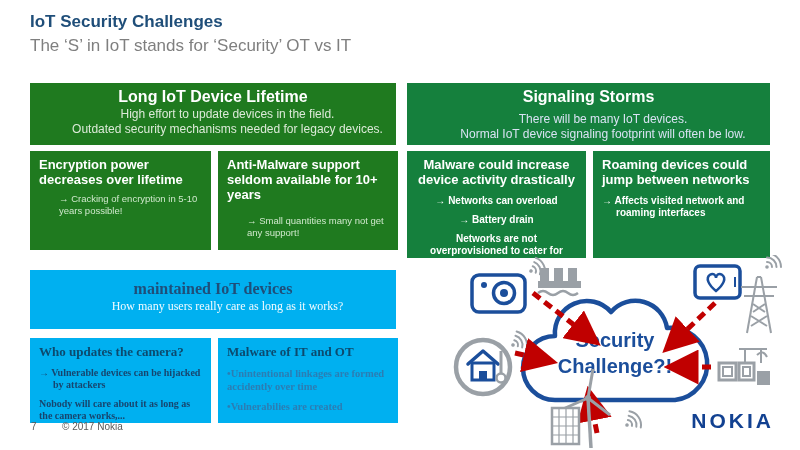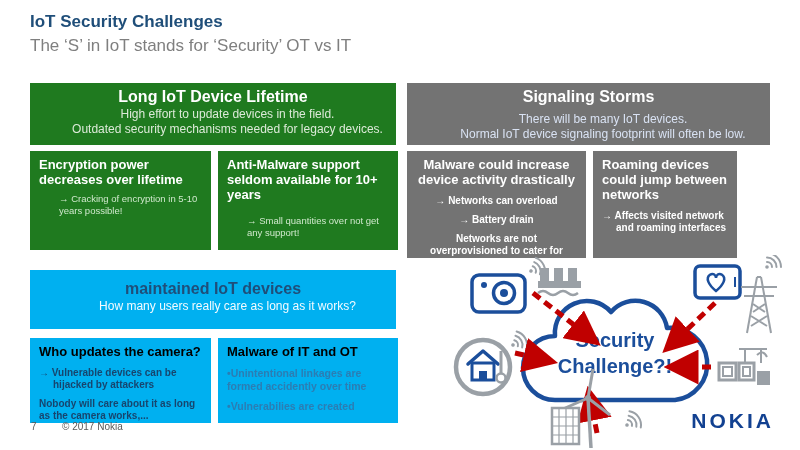--- a/index.html
+++ b/index.html
@@ -5,38 +5,38 @@
   html,body { margin:0; padding:0; background:#fff; }
   .slide {
     position:relative; width:800px; height:450px; background:#ffffff;
     font-family:"Liberation Sans", sans-serif; overflow:hidden;
   }
   .page-title { position:absolute; left:30px; top:12px; font-size:17px; font-weight:700; color:#1f4e79; }
   .page-subtitle { position:absolute; left:30px; top:36px; font-size:17px; font-weight:400; color:#7f7f7f; }
 
   .box { position:absolute; color:#fff; box-sizing:border-box; }
   .green { background:#1f7a1f; }
-  .blue  { background:#737373; }
-  .cyan  { background:#00b0f0; }
+  .blue  { background:#15803d; }
+  .cyan  { background:#00b0f0;font-family:Liberation Serif, serif; }
 
   .header-box { text-align:center; padding-top:5px; }
   .header-title { font-size:16px; font-weight:600; }
   .header-line { font-size:12px; margin-top:1px;padding-left:29px; }
   .green .header-line { color:#dcead8; }
   .blue .header-line { color:#d9e2f3; }
   .cyan .header-title { color:#1f4e79; }
   .cyan .header-line { color:#f2fbff; }
 
   .sub-box { padding:7px 9px; }
   .sub-title { font-size:13px; font-weight:600; line-height:1.15; }
   .sub-note { font-size:9.5px; line-height:1.25; margin-top:5px; }
   .green .sub-note { color:#cfe8cc;margin-left:20px; }
   .bullet { font-size:10px; font-weight:600; line-height:1.2; margin-top:7px; padding-left:14px; text-indent:-14px; }
   .note-strong { font-size:10px; font-weight:600; line-height:1.2; margin-top:7px; }
-  .cyan .sub-title { color:#000000; }
+  .cyan .sub-title { color:#0c4a6e; }
   .cyan .bullet { color:#17456e; }
   .cyan .note-strong { color:#17456e; }
   .cyan .bullet-soft { font-size:10.5px; color:#2b7db3; font-weight:600; line-height:1.25; margin-top:7px; }
 
   .illustration { position:absolute; left:405px; top:255px; width:385px; height:195px; }
   .wline { fill:none; stroke:#9aa0a6; stroke-width:2; stroke-linecap:round; }
   .rarrow { stroke:#c00000; stroke-width:5; stroke-dasharray:9 5.5; fill:none; marker-end:url(#ah); }
   .cloudtext { font-family:"Liberation Sans", sans-serif; font-size:20px; font-weight:600; fill:#1b4e9b; }
 
   .footer-num { position:absolute; left:31px; top:421px; font-size:10px; color:#595959; }
@@ -63,31 +63,31 @@
     <div class="header-line">Normal IoT device signaling footprint will often be low.</div>
   </div>
 
   <div class="box green sub-box" style="left:30px; top:151px; width:181px; height:99px;">
     <div class="sub-title">Encryption power decreases over lifetime</div>
     <div class="sub-note">→ Cracking of encryption in 5-10 years possible!</div>
   </div>
 
   <div class="box green sub-box" style="left:218px; top:151px; width:180px; height:99px;">
     <div class="sub-title">Anti-Malware support seldom available for 10+ years</div>
-    <div class="sub-note" style="margin-top:12px;">→ Small quantities over not get any support!</div>
+    <div class="sub-note" style="margin-top:12px;">→ Small quantities many not get any support!</div>
   </div>
 
   <div class="box blue sub-box" style="left:407px; top:151px; width:179px; height:107px;text-align:center;">
     <div class="sub-title">Malware could increase device activity drastically</div>
     <div class="bullet">→  Networks can overload</div>
     <div class="bullet">→  Battery drain</div>
     <div class="note-strong">Networks are not overprovisioned to cater for unexpected high loads</div>
   </div>
 
-  <div class="box blue sub-box" style="left:593px; top:151px; width:144px; height:107px;">
+  <div class="box blue sub-box" style="left:593px; top:151px; width:177px; height:107px;">
     <div class="sub-title">Roaming devices could jump between networks</div>
     <div class="bullet">→  Affects visited network and roaming interfaces</div>
   </div>
 
   <div class="box cyan header-box" style="left:30px; top:270px; width:366px; height:59px; padding-top:10px;">
     <div class="header-title">maintained IoT devices</div>
     <div class="header-line">How many users really care as long as it works?</div>
   </div>
 
   <div class="box cyan sub-box" style="left:30px; top:338px; width:181px; height:85px;">

